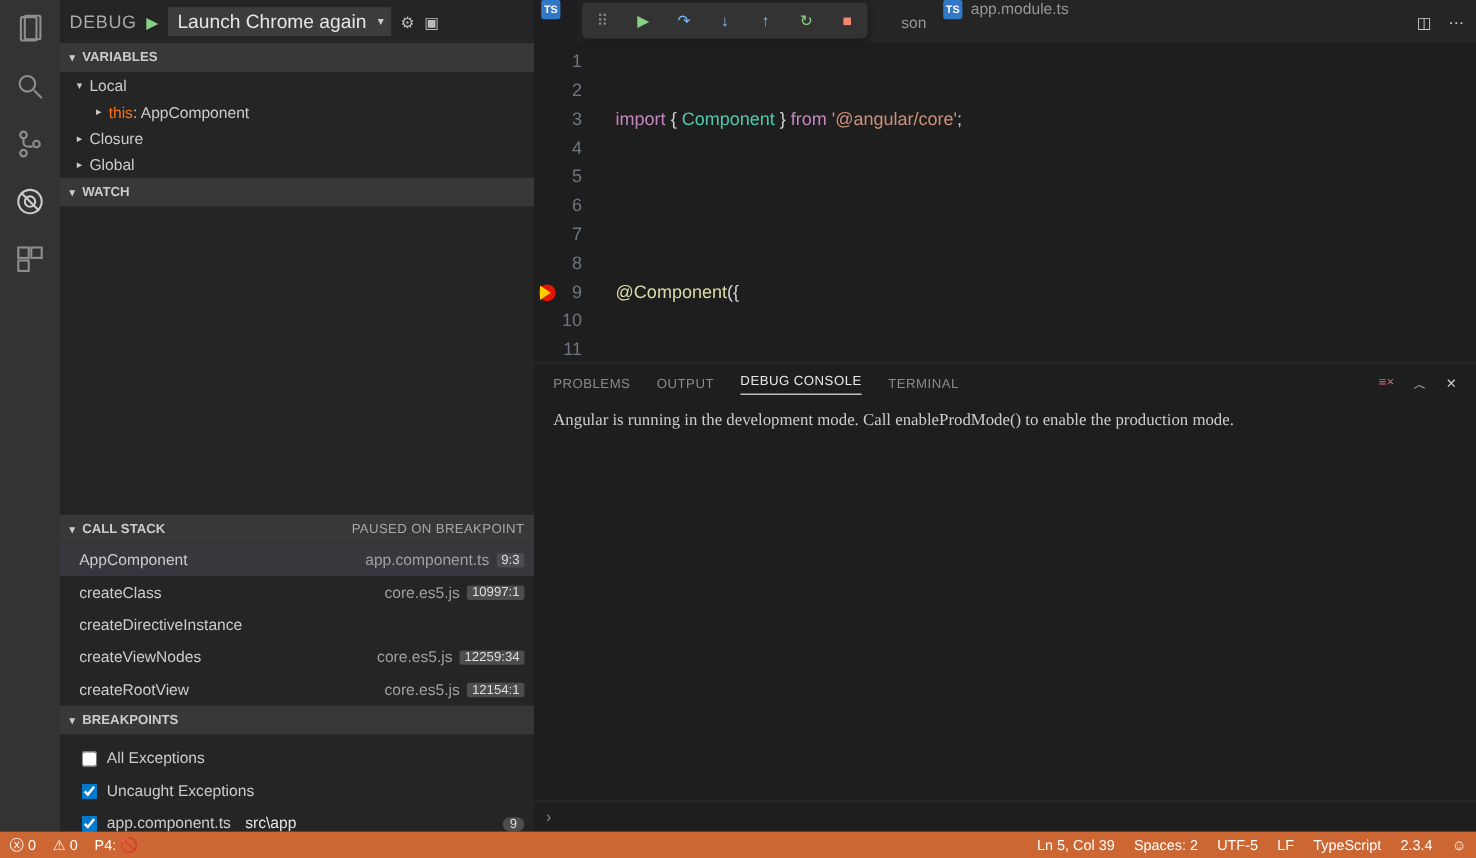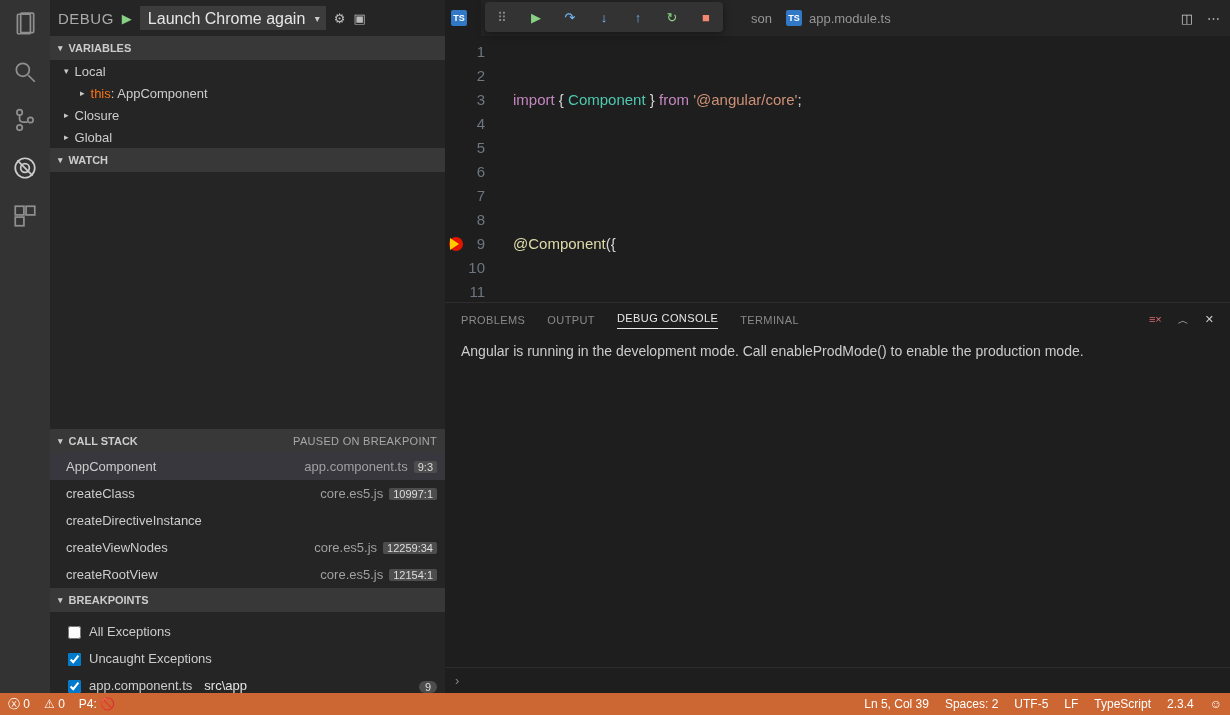--- a/index.html
+++ b/index.html
@@ -36,38 +36,38 @@
 .bp-row .cnt{margin-left:auto;margin-right:8px;background:#4d4d4d;color:#ddd;font-size:11px;padding:0 6px;border-radius:8px}
 .editor-area{flex:1;display:flex;flex-direction:column;min-width:0}
 .tabbar{height:36px;background:#252526;display:flex;align-items:center;position:relative}
 .debug-toolbar{position:absolute;left:40px;top:2px;background:#333;height:30px;border-radius:4px;display:flex;align-items:center;padding:0 6px;gap:12px;box-shadow:0 2px 8px rgba(0,0,0,0.4);z-index:5}
 .debug-toolbar .dt-btn{width:22px;height:22px;display:flex;align-items:center;justify-content:center;cursor:pointer}
 .dt-grip{color:#888}
 .dt-play{color:#89d185}
 .dt-step{color:#75beff}
 .dt-restart{color:#89d185}
 .dt-stop{color:#f48771}
-.tab{height:36px;padding:0 14px;display:flex;align-items:center;gap:7px;color:#969696;font-size:13px}
+.tab{height:36px;padding:0 14px;display:flex;align-items:flex-start;gap:7px;color:#969696;font-size:13px}
 .tab.active{background:#1e1e1e;color:#e8e8e8}
 .ts-badge{width:16px;height:16px;background:#3178c6;color:#fff;font-size:9px;font-weight:700;display:flex;align-items:center;justify-content:center;border-radius:2px}
 .tab-right{margin-left:auto;display:flex;align-items:center;gap:14px;padding-right:10px;color:#ccc}
 .code-area{display:flex;background:#1e1e1e;font-family:Consolas,"Courier New",monospace;font-size:15px;line-height:24px;padding-top:4px;height:266px;overflow:hidden}
 .gutter{width:58px;text-align:right;color:#6e7681;padding-right:18px;user-select:none;position:relative}
 .gutter .ln{height:24px}
 .gutter .bp-dot{position:absolute;left:4px;width:14px;height:14px;background:#e51400;border-radius:50%;transform:translateY(5px)}
 .gutter .bp-arrow{position:absolute;left:5px;width:0;height:0;border-top:6px solid transparent;border-bottom:6px solid transparent;border-left:9px solid #ffcc00;transform:translateY(6px)}
 .code{flex:1;white-space:pre}
 .code .row{height:24px;padding-left:10px}
 .c-kw{color:#c586c0}.c-fn{color:#dcdcaa}.c-ty{color:#4ec9b0}.c-str{color:#ce9178}.c-pn{color:#d4d4d4}
 .panel{flex:1;background:#1e1e1e;display:flex;flex-direction:column;border-top:1px solid #2d2d2d;min-height:0}
 .panel-tabs{height:34px;display:flex;align-items:center;padding:0 16px;gap:22px;font-size:11px;color:#8a8a8a}
 .panel-tabs .pt{cursor:pointer;letter-spacing:0.4px}
 .panel-tabs .pt.active{color:#e8e8e8;border-bottom:1px solid #e8e8e8;padding-bottom:4px}
 .panel-tabs .pt-right{margin-left:auto;display:flex;gap:16px;color:#ccc}
-.panel-body{flex:1;padding:4px 16px;font-family:Liberation Sans, sans-serif;font-size:14px;color:#ccc;line-height:20px}
+.panel-body{flex:1;padding:4px 16px;font-family:Liberation Serif, serif;font-size:14px;color:#ccc;line-height:20px}
 .panel-prompt{height:26px;display:flex;align-items:center;padding-left:10px;color:#8a8a8a;border-top:1px solid #2d2d2d}
 .statusbar{height:22px;background:#cc6633;color:#fff;display:flex;align-items:center;font-size:12px;padding:0 8px;gap:14px}
 .statusbar .sb-right{margin-left:auto;display:flex;gap:16px;align-items:center}
 .gear-icon,.console-icon{opacity:0.9}
 </style>
 </head>
 <body>
 
 <div class="main">
   <div class="activity-bar">

